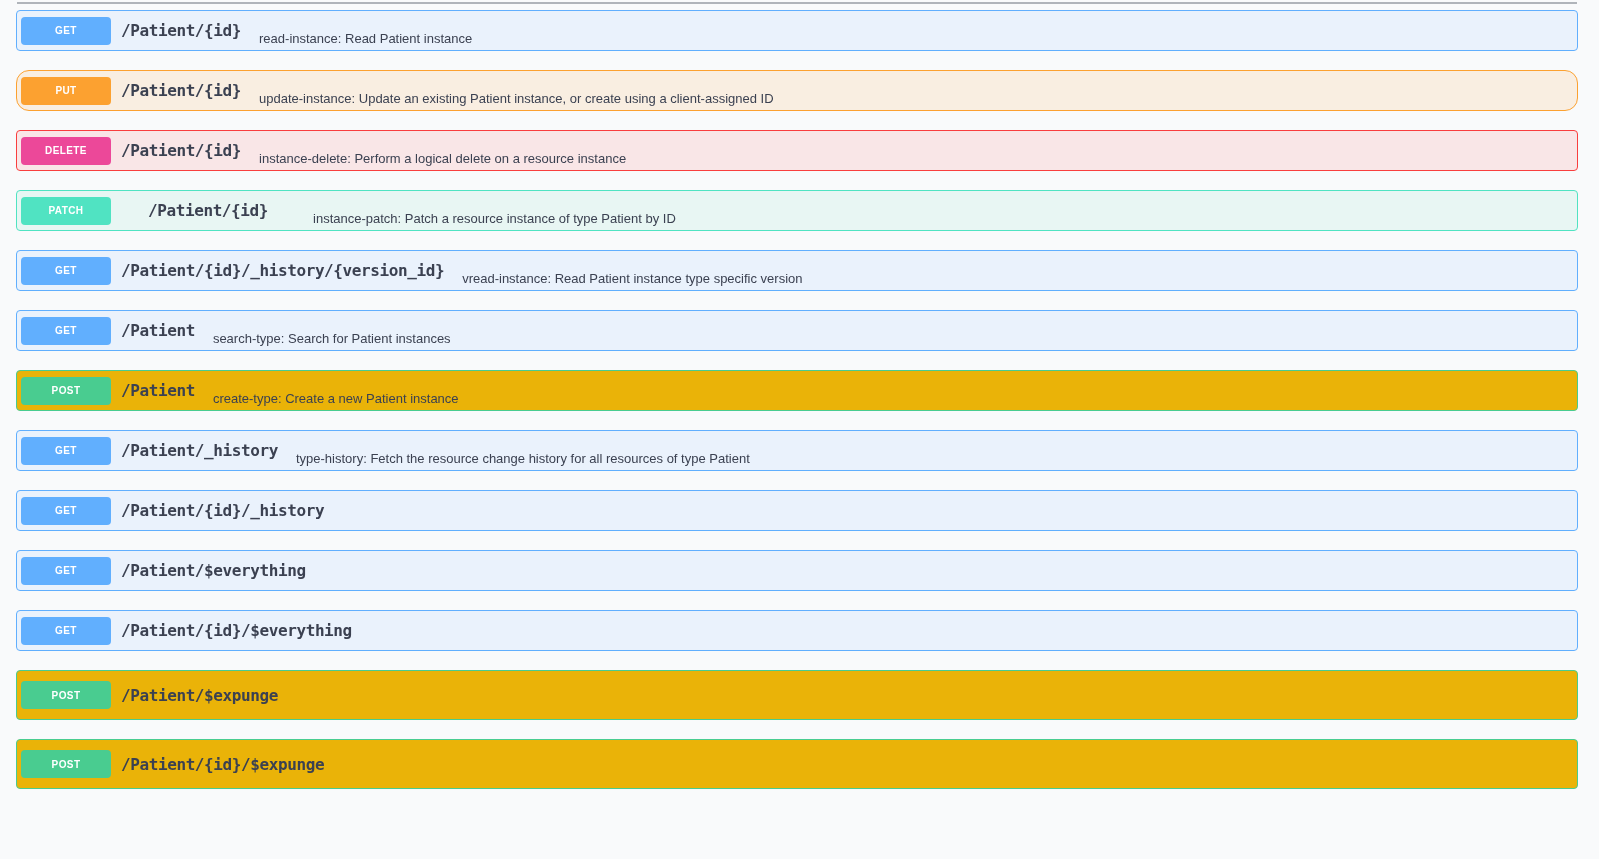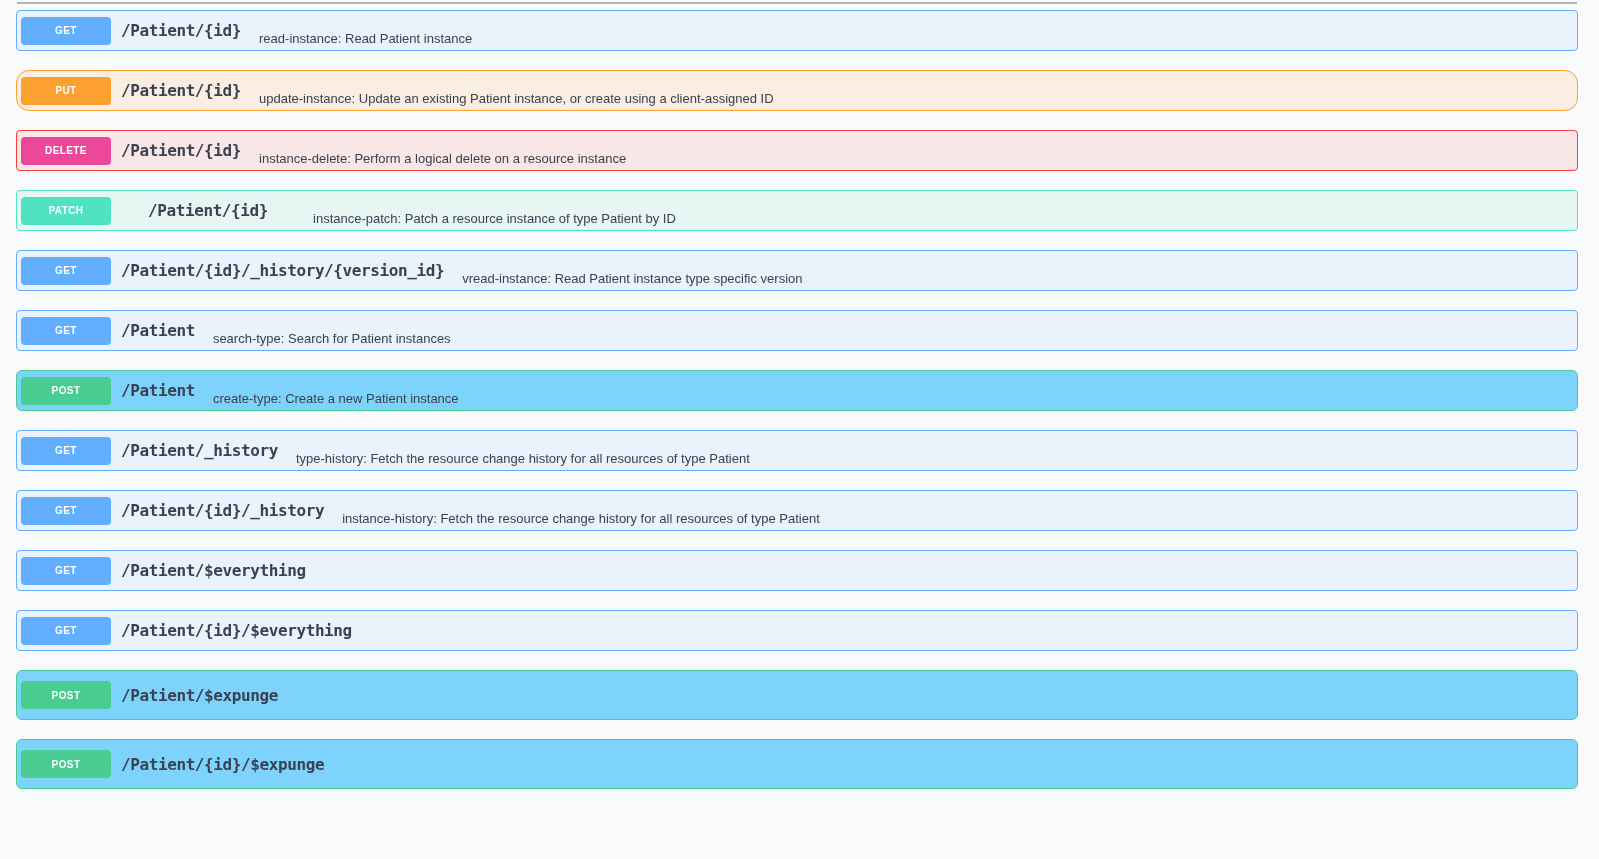--- a/index.html
+++ b/index.html
@@ -85,21 +85,21 @@
   }
   
   .get    { background: #eaf2fc; border-color: #61affe; }
   .get    .method-badge { background: #61affe; }
   .put    { background: #f9eee1; border-color: #fca130; border-radius: 13px; }
   .put    .method-badge { background: #fca130; }
   .delete { background: #f9e6e7; border-color: #f93e3e; }
   .delete .method-badge { background: #ec4899; }
   .patch  { background: #e8f6f3; border-color: #50e3c2; gap: 27px; }
   .patch  .method-badge { background: #50e3c2; }
-  .post   { background: #7dd3fc; border-color: #49cc90; border-radius: 6px; }
+  .post   { background: #eab308; border-color: #49cc90; }
   .post   .method-badge { background: #49cc90; }
 </style>
 </head>
 <body>
 
 <div>
 
 
   <div class="divider"></div>
 
@@ -140,21 +140,20 @@
     <span class="op-desc">create-type: Create a new Patient instance</span>
   </div>
       <div class="op-row get">
     <span class="method-badge">GET</span>
     <span class="op-path">/Patient/_history</span>
     <span class="op-desc">type-history: Fetch the resource change history for all resources of type Patient</span>
   </div>
       <div class="op-row get">
     <span class="method-badge">GET</span>
     <span class="op-path">/Patient/{id}/_history</span>
-    <span class="op-desc">instance-history: Fetch the resource change history for all resources of type Patient</span>
   </div>
       <div class="op-row get">
     <span class="method-badge">GET</span>
     <span class="op-path">/Patient/$everything</span>
 
   </div>
       <div class="op-row get">
     <span class="method-badge">GET</span>
     <span class="op-path">/Patient/{id}/$everything</span>
 

